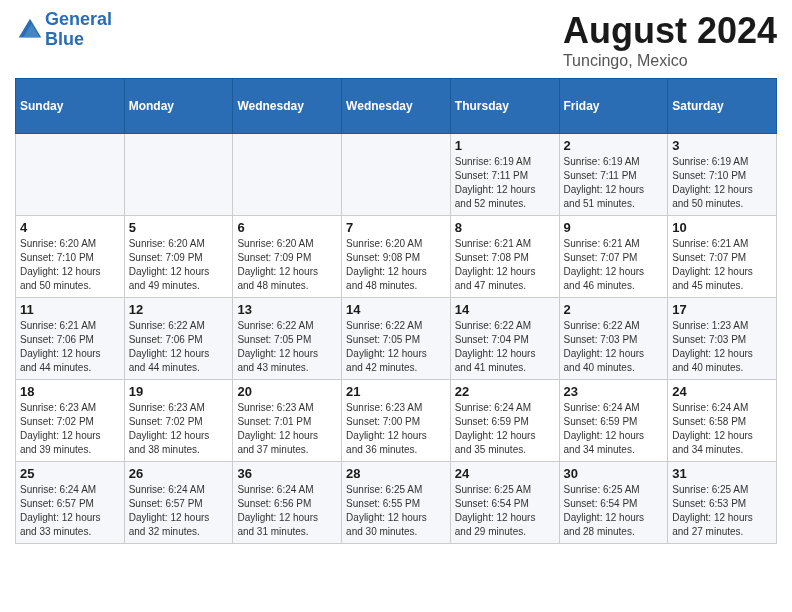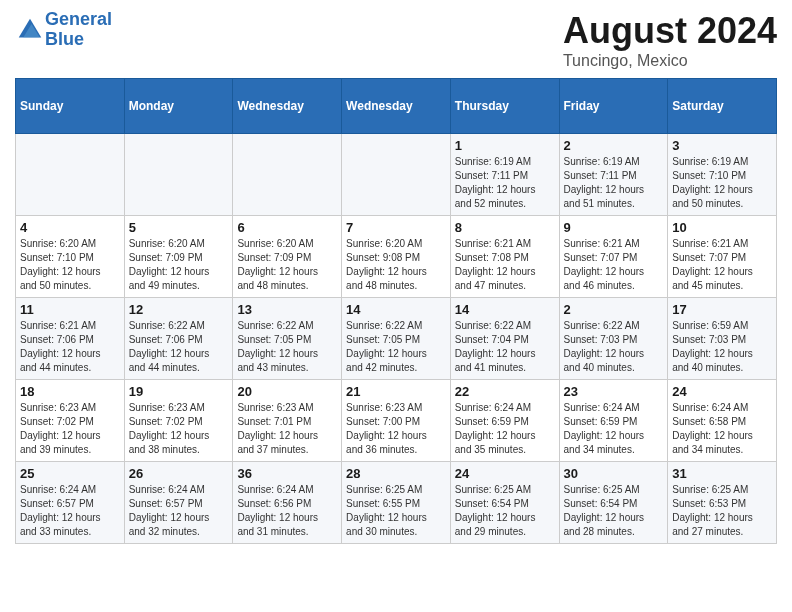--- a/index.html
+++ b/index.html
@@ -235,21 +235,21 @@
         </td>
         <td>
           <span class="day-num">2</span>
           <div class="day-info">Sunrise: 6:22 AM
 Sunset: 7:03 PM
 Daylight: 12 hours
 and 40 minutes.</div>
         </td>
         <td>
           <span class="day-num">17</span>
-          <div class="day-info">Sunrise: 6:59 AM
+          <div class="day-info">Sunrise: 1:23 AM
 Sunset: 7:03 PM
 Daylight: 12 hours
 and 40 minutes.</div>
         </td>
       </tr>
       <tr>
         <td>
           <span class="day-num">18</span>
           <div class="day-info">Sunrise: 6:23 AM
 Sunset: 7:02 PM

